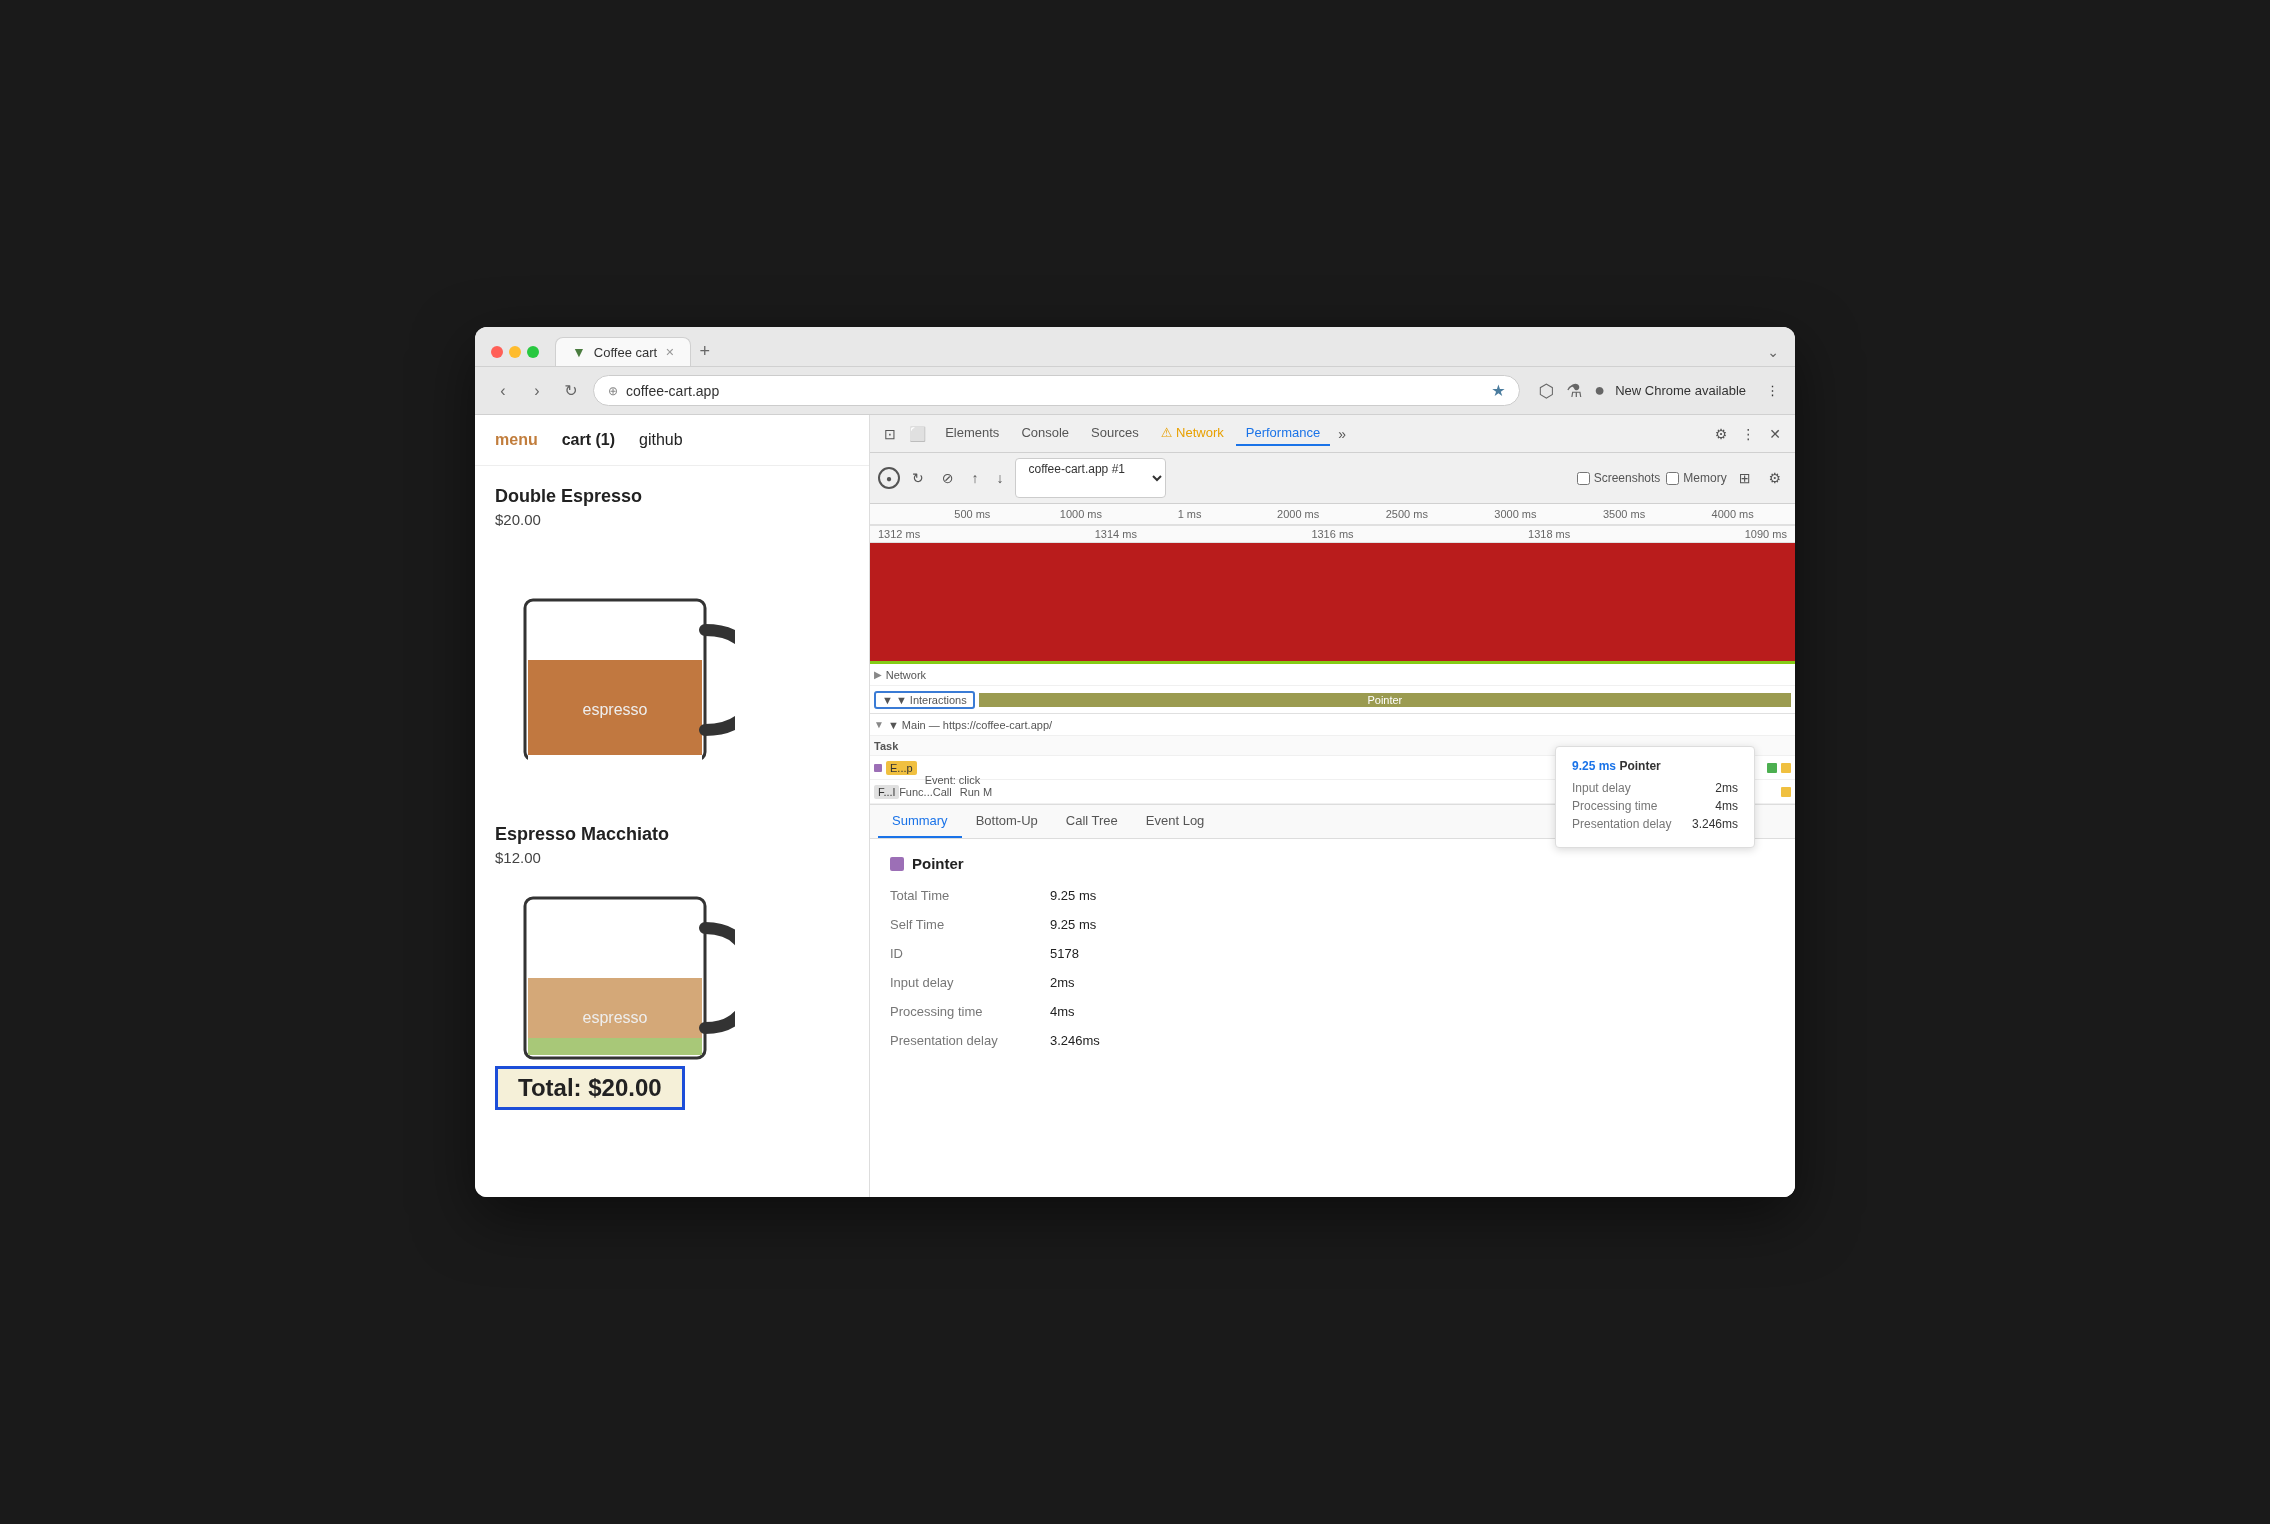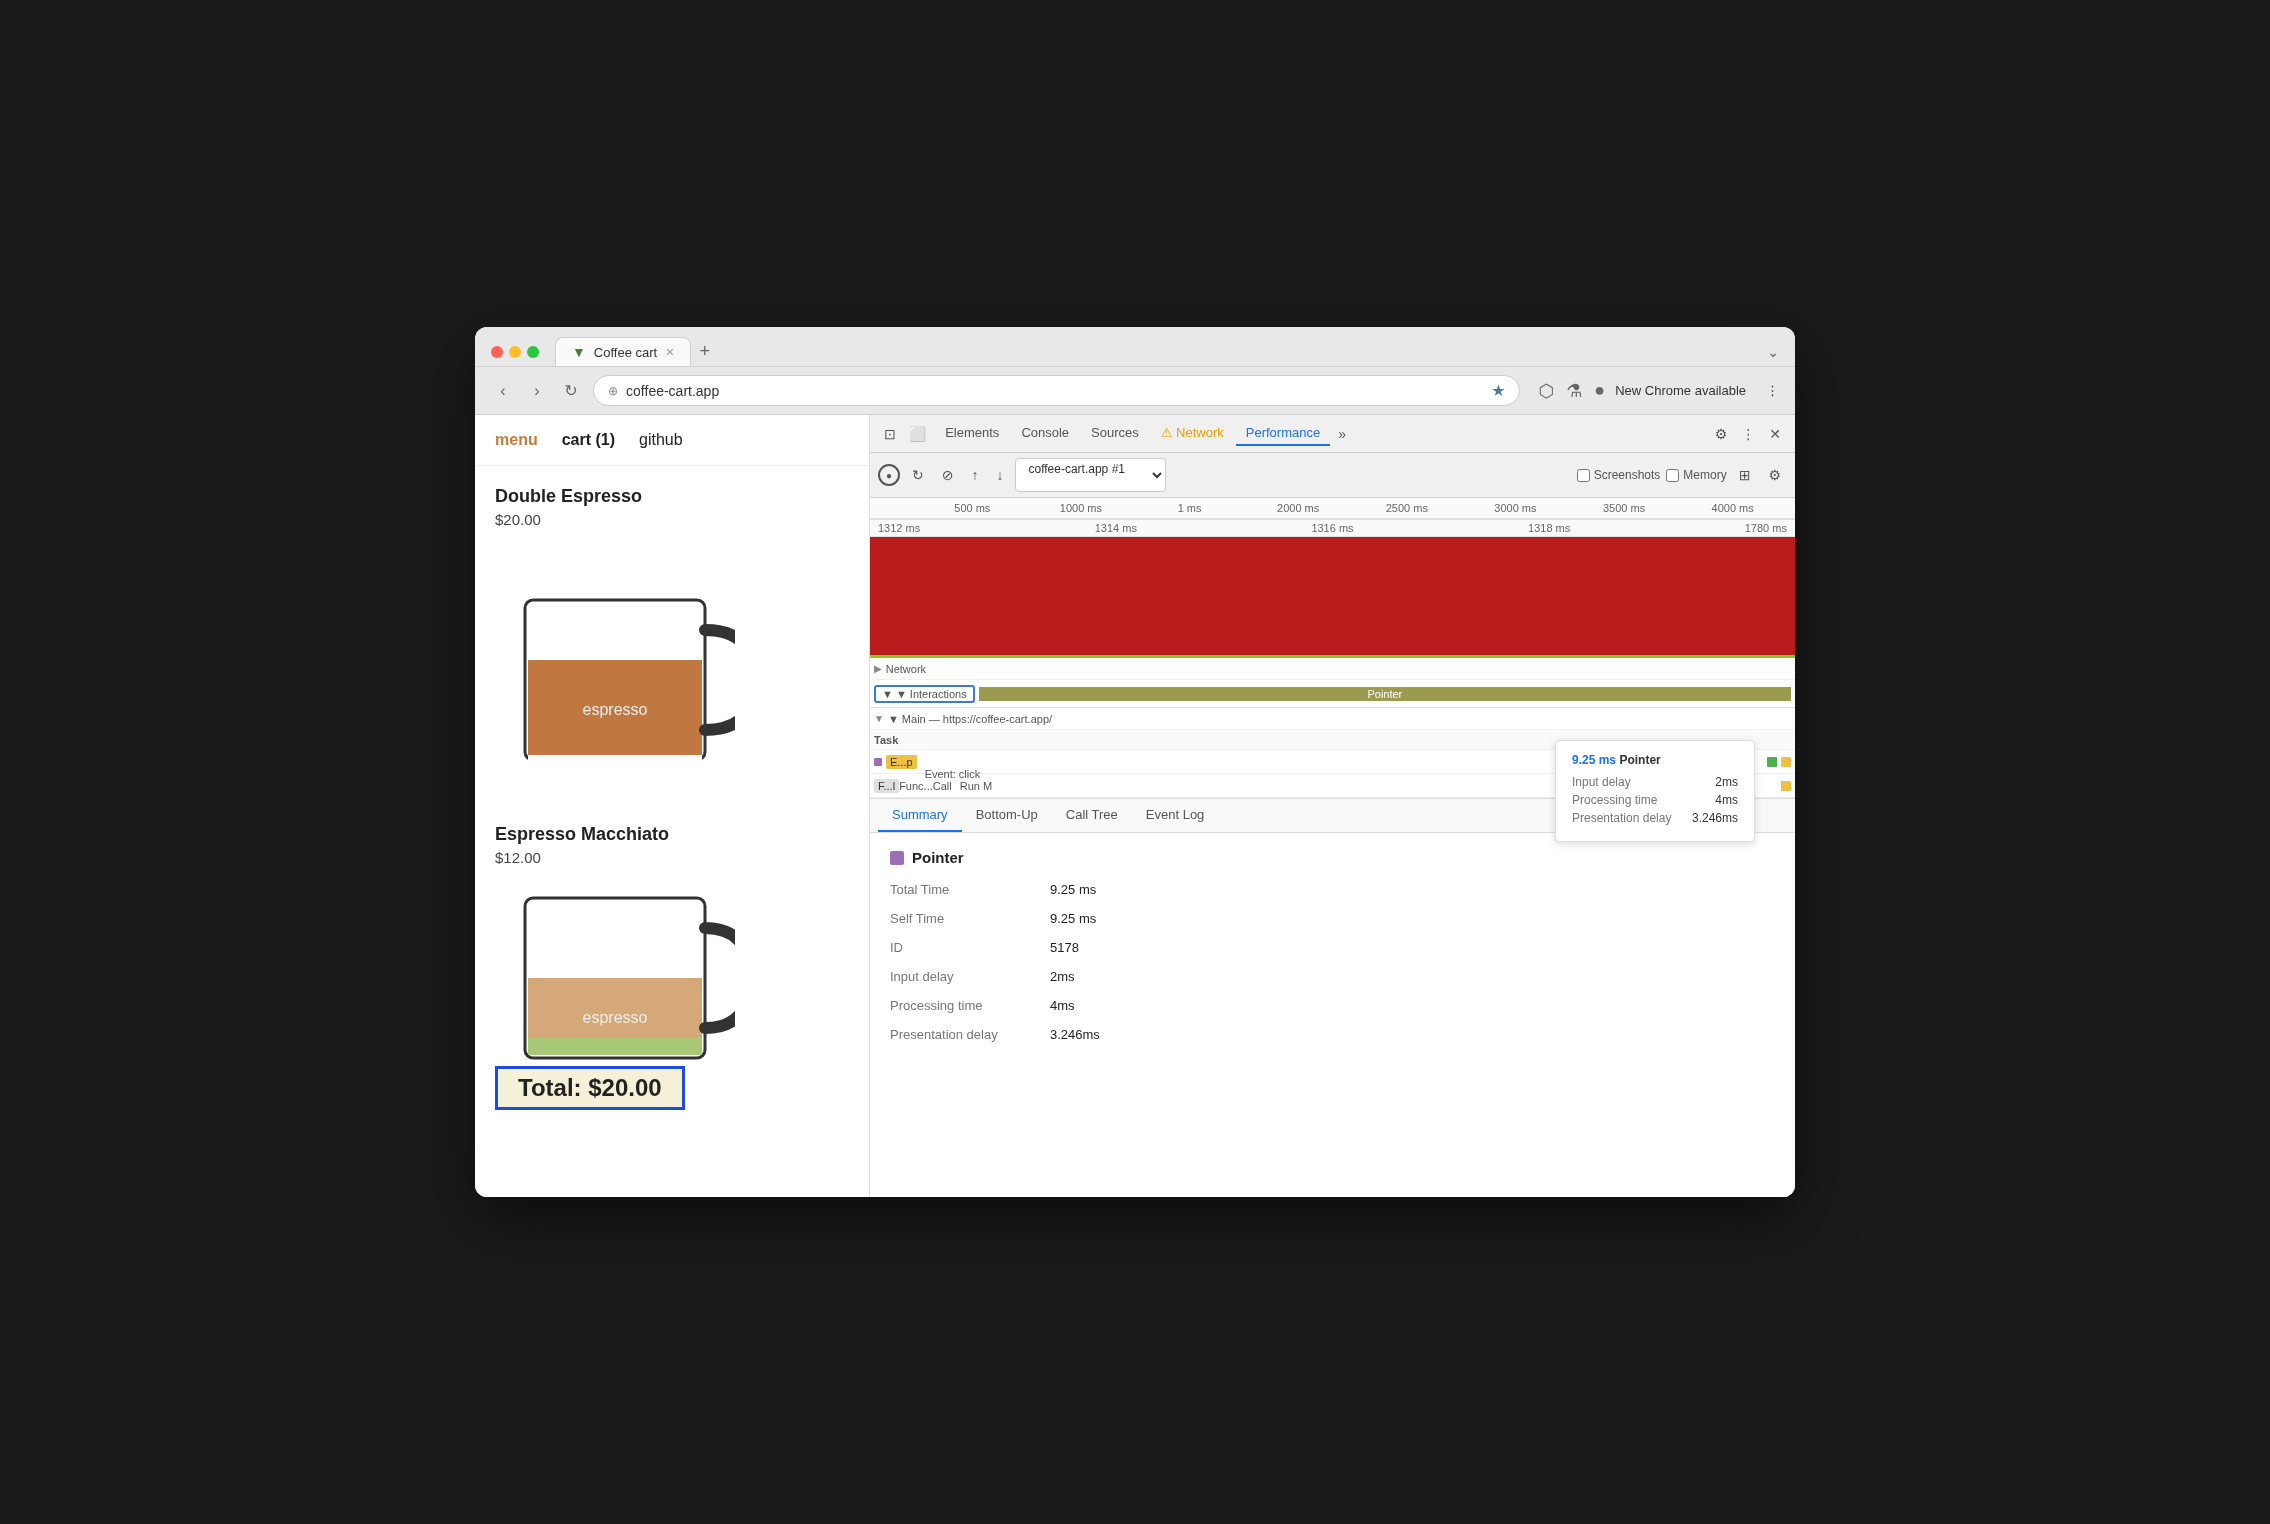--- a/index.html
+++ b/index.html
@@ -270,21 +270,21 @@
       border: none;
       background: none;
       cursor: pointer;
       color: #555;
       font-size: 14px;
     }
     .dt-instance-select {
       background: #fff;
       border: 1px solid #ccc;
       border-radius: 4px;
-      padding: 2px 24px 14px 8px;
+      padding: 2px 24px 20px 8px;
       font-size: 12px;
       color: #333;
       cursor: pointer;
     }
     .dt-checkbox-group {
       display: flex;
       align-items: center;
       gap: 4px;
       font-size: 12px;
       color: #555;
@@ -645,21 +645,21 @@
           <span class="ruler-mark">3500 ms</span>
           <span class="ruler-mark">4000 ms</span>
         </div>
 
 
         <div style="display:flex;justify-content:space-between;padding:2px 8px;background:#fafafa;border-top:1px solid #e0e0e0;border-bottom:1px solid #e0e0e0;font-size:11px;color:#666;">
           <span>1312 ms</span>
           <span>1314 ms</span>
           <span>1316 ms</span>
           <span>1318 ms</span>
-          <span>1780 ms</span>
+          <span>1090 ms</span>
         </div>
       </div>
 
       <div style="background:#fff;border-bottom:1px solid #ddd;position:relative;">
 
         <div class="timeline-section-row">
           <span class="expand-arrow">▶</span>
           <span class="section-label" style="margin-left:0">Network</span>
         </div>
 

